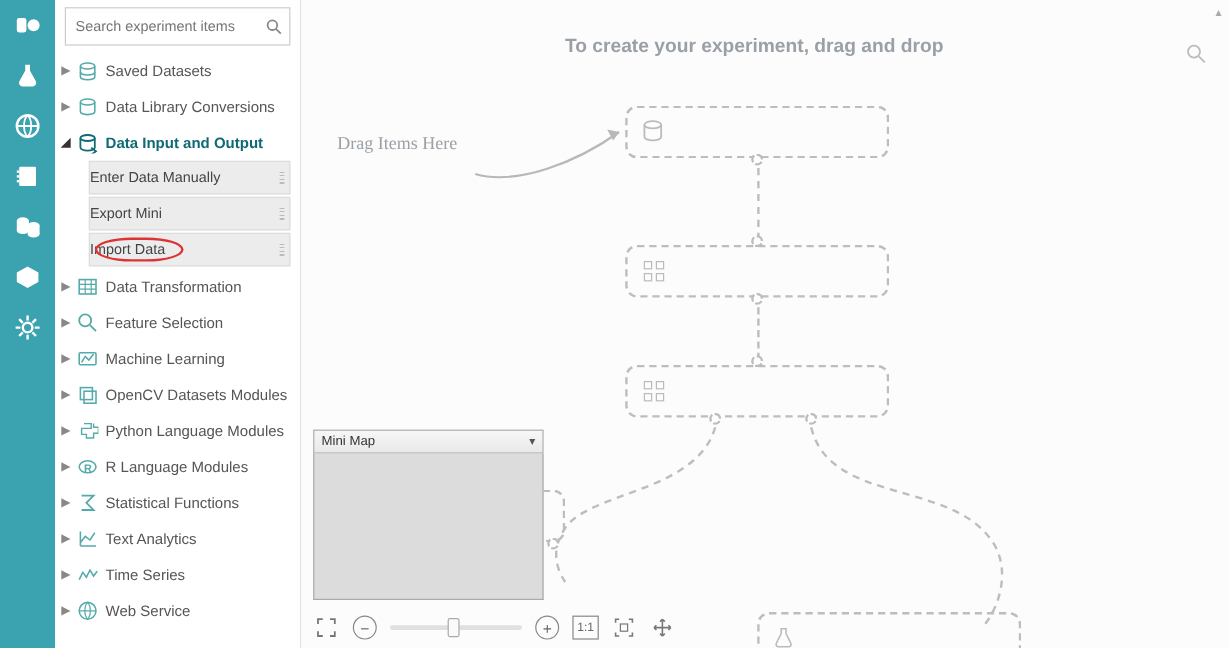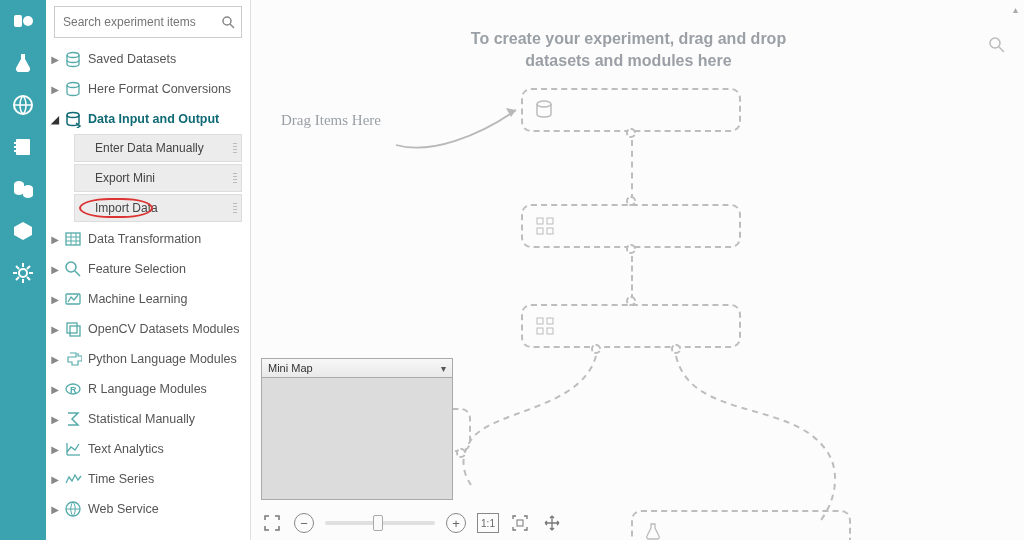--- a/index.html
+++ b/index.html
@@ -10,21 +10,21 @@
   .rail .rail-item { width:34px; height:34px; display:flex; align-items:center; justify-content:center; color:#fff; cursor:pointer;}
   
   .palette { width:205px; border-right:1px solid #e0e0e0; display:flex; flex-direction:column; background:#fff;}
   .search { margin:6px 8px 4px 8px; border:1px solid #ccc; height:28px; display:flex; align-items:center; padding:15px 6px; font-size:12px;}
   .search input { border:none; outline:none; flex:1; font-size:12px; color:#555;}
   .cat-list { flex:1; overflow:auto; padding:2px 0 10px 0;}
   .cat { display:flex; align-items:center; height:30px; padding:0 6px 0 4px; font-size:12.5px; color:#555; cursor:pointer;}
   .cat .caret { width:10px; text-align:center; color:#888; font-size:10px; margin-right:2px;}
   .cat .ci { width:22px; display:flex; justify-content:center; color:#5aa; margin-right:4px;}
   .cat.selected { color:#0f6a75; font-weight:600;}
-  .sub { margin-left:28px; margin-right:8px; background:#ececec; border:1px solid #ddd; height:28px; display:flex; align-items:center; padding:0 20px; font-size:12px; color:#444; cursor:pointer; margin-bottom:2px; position:relative;}
+  .sub { margin-left:28px; margin-right:8px; background:#ececec; border:1px solid #ddd; height:28px; display:flex; align-items:center; padding:0 0; font-size:12px; color:#444; cursor:pointer; margin-bottom:2px; position:relative;}
   .sub .grip { position:absolute; right:4px; top:8px; width:4px; height:12px; background:repeating-linear-gradient(#bbb,#bbb 1px,transparent 1px,transparent 3px);}
   .circled { position:absolute; border:2px solid #d33; border-radius:50%/60%; width:74px; height:20px; left:4px; top:3px; pointer-events:none;}
   
   .canvas { flex:1; position:relative; background:#fcfcfc;}
   .hint { position:absolute; top:28px; left:0; right:18px; text-align:center; color:#9aa0a6; font-size:16px; font-weight:600; line-height:1.35;}
   .drag-hint { position:absolute; left:30px; top:112px; color:#9aa0a6; font-family:"Comic Sans MS","Segoe Script",cursive; font-size:15px;}
   .mag-corner { position:absolute; right:18px; top:36px; color:#bdbdbd; cursor:pointer;}
   .scroll-up { position:absolute; right:6px; top:4px; color:#aaa; font-size:10px;}
   
   .node { position:absolute; width:220px; height:44px; border:2px dashed #bdbdbd; border-radius:10px; display:flex; align-items:center; padding-left:12px;}
@@ -129,21 +129,21 @@
       </div>
 
       <div class="cat">
         <span class="caret">▶</span>
         <span class="ci">
           <svg width="18" height="18">
               <ellipse cx="9" cy="5" rx="6" ry="2.5" fill="none" stroke="#5aa" stroke-width="1.3"></ellipse>
               <path d="M3 5v8c0 1.4 2.7 2.5 6 2.5s6-1.1 6-2.5V5" fill="none" stroke="#5aa" stroke-width="1.3"></path>
             </svg>
         </span>
-        <span>Here Format Conversions</span>
+        <span>Data Library Conversions</span>
       </div>
 
       <div class="cat selected">
         <span class="caret" style="color:#333">◢</span>
         <span class="ci">
           <svg width="18" height="18">
               <ellipse cx="9" cy="5" rx="6" ry="2.5" fill="none" stroke="#0f6a75" stroke-width="1.5"></ellipse>
               <path d="M3 5v8c0 1.4 2.7 2.5 6 2.5s6-1.1 6-2.5V5" fill="none" stroke="#0f6a75" stroke-width="1.5"></path>
               <path d="M12 13l4 3-4 3" fill="none" stroke="#0f6a75" stroke-width="1.5"></path>
             </svg>
@@ -233,21 +233,21 @@
         <span>R Language Modules</span>
       </div>
 
       <div class="cat">
         <span class="caret">▶</span>
         <span class="ci">
           <svg width="18" height="18">
               <path d="M4 3h10l-6 6 6 6H4" fill="none" stroke="#5aa" stroke-width="1.5"></path>
             </svg>
         </span>
-        <span>Statistical Manually</span>
+        <span>Statistical Functions</span>
       </div>
 
       <div class="cat">
         <span class="caret">▶</span>
         <span class="ci">
           <svg width="18" height="18">
               <line x1="3" y1="15" x2="3" y2="3" stroke="#5aa" stroke-width="1.3"></line>
               <line x1="3" y1="15" x2="16" y2="15" stroke="#5aa" stroke-width="1.3"></line>
               <polyline points="3,12 7,7 11,10 15,4" fill="none" stroke="#5aa" stroke-width="1.3"></polyline>
             </svg>
@@ -284,21 +284,20 @@
     <div class="scroll-up">▴</div>
     <div class="mag-corner">
       <svg width="18" height="18">
           <circle cx="7" cy="7" r="5" fill="none" stroke="#bbb" stroke-width="1.5"></circle>
           <line x1="11" y1="11" x2="16" y2="16" stroke="#bbb" stroke-width="1.5"></line>
         </svg>
     </div>
 
     <div class="hint">
       <div>To create your experiment, drag and drop</div>
-      <div>datasets and modules here</div>
     </div>
 
     <div class="drag-hint">Drag Items Here</div>
 
     <svg style="position:absolute; left:140px; top:100px;" width="140" height="60">
       <path d="M5 45 C 40 55, 90 35, 125 10" fill="none" stroke="#b8b8b8" stroke-width="1.8"></path>
       <path d="M125 10 l-10 -2 l5 9 z" fill="#b8b8b8"></path>
     </svg>
 
     <div class="node" style="left:270px; top:88px;">

